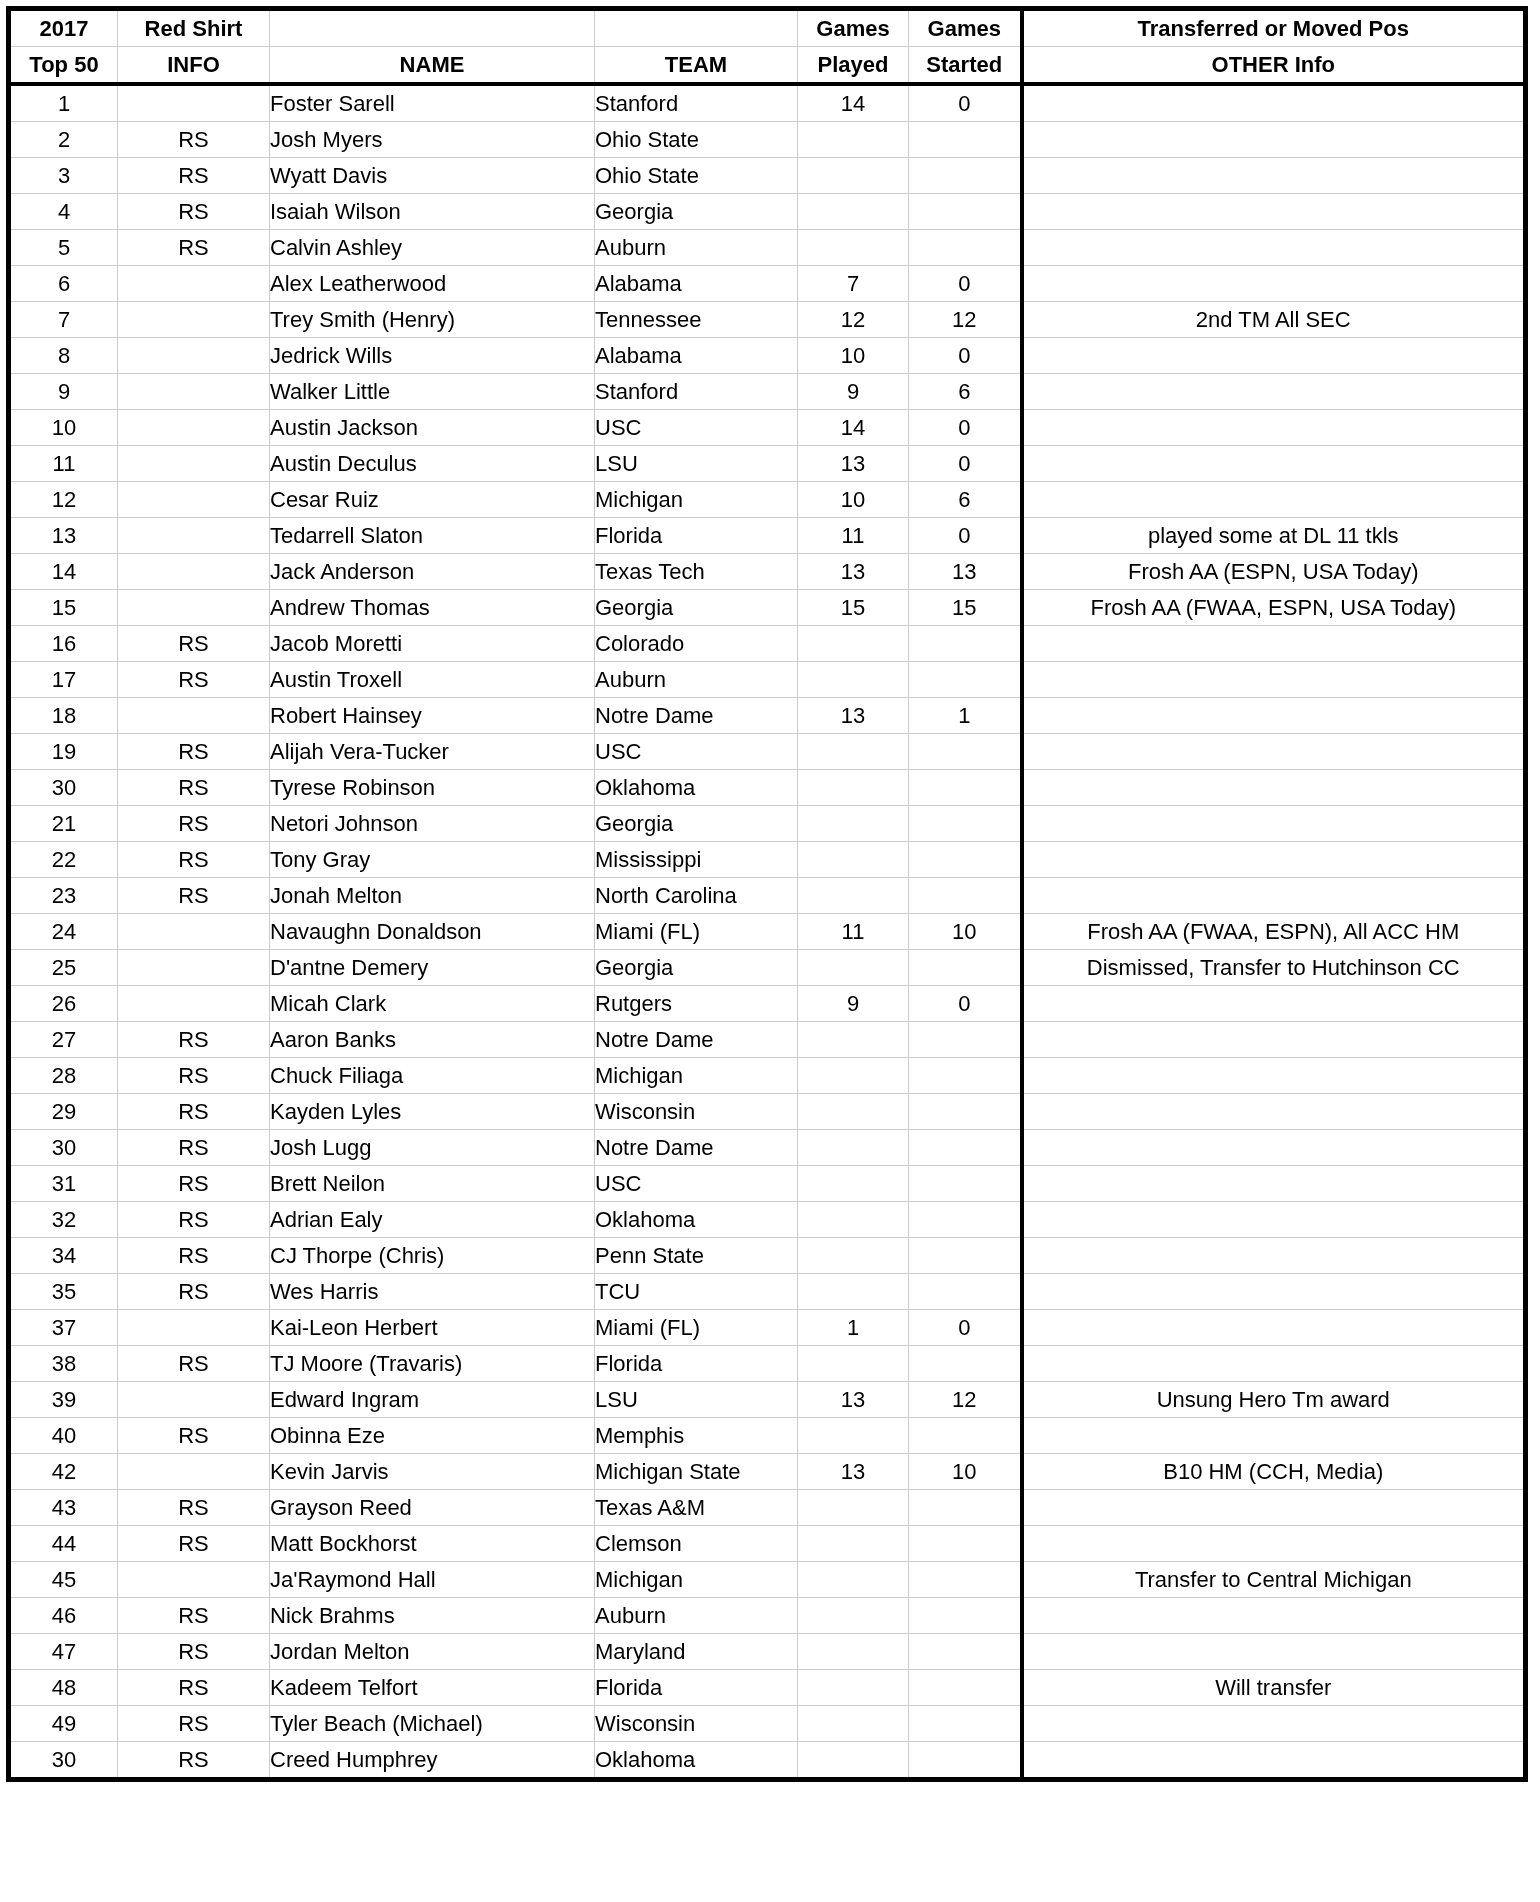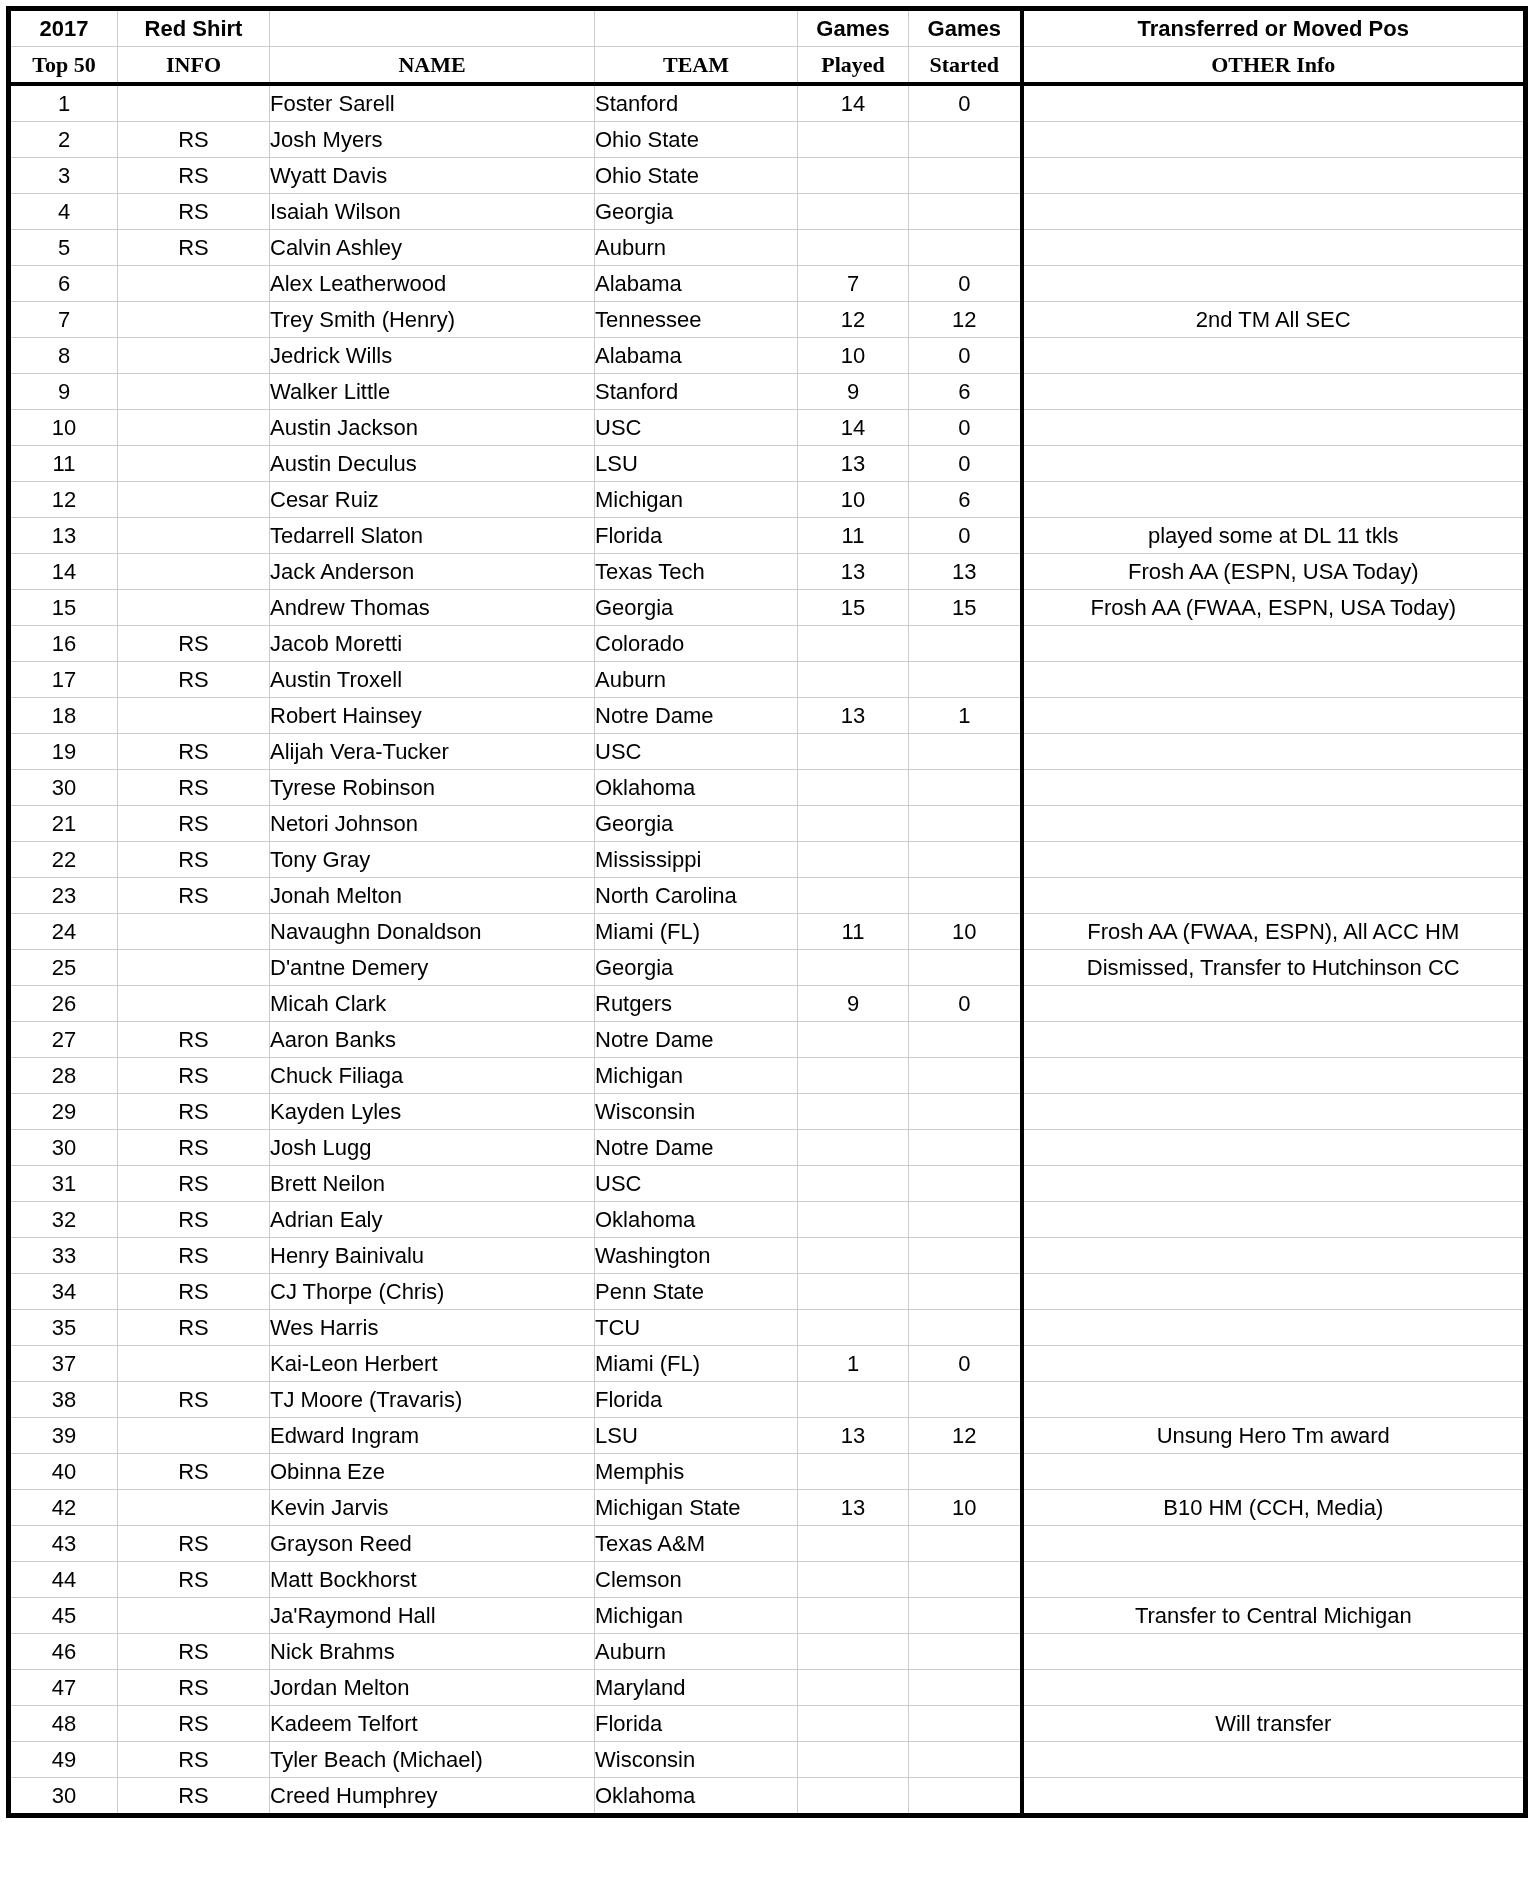--- a/index.html
+++ b/index.html
@@ -34,21 +34,20 @@
     vertical-align: middle;
     font-size: 22px;
   }
   thead th {
     font-weight: bold;
     height: 37px;
     text-align: center;
   }
   thead tr.hdr-bottom th {
     border-bottom: 4px solid #000000;
-    font-family: Liberation Serif, serif;
   }
   .c { text-align: center; }
   .l { text-align: left; padding-left: 7px; }
   .sep-r { border-right: 4px solid #000000 !important; }
 </style>
 </head>
 <body>
 
 <div class="page">
   <table class="grid">
@@ -395,29 +394,20 @@
   <tr>
     <td class="c">32</td>
     <td class="c">RS</td>
     <td class="l">Adrian Ealy</td>
     <td class="l">Oklahoma</td>
     <td class="c"></td>
     <td class="c sep-r"></td>
     <td class="c"></td>
   </tr>
 
-  <tr>
-    <td class="c">33</td>
-    <td class="c">RS</td>
-    <td class="l">Henry Bainivalu</td>
-    <td class="l">Washington</td>
-    <td class="c"></td>
-    <td class="c sep-r"></td>
-    <td class="c"></td>
-  </tr>
 
   <tr>
     <td class="c">34</td>
     <td class="c">RS</td>
     <td class="l">CJ Thorpe (Chris)</td>
     <td class="l">Penn State</td>
     <td class="c"></td>
     <td class="c sep-r"></td>
     <td class="c"></td>
   </tr>

